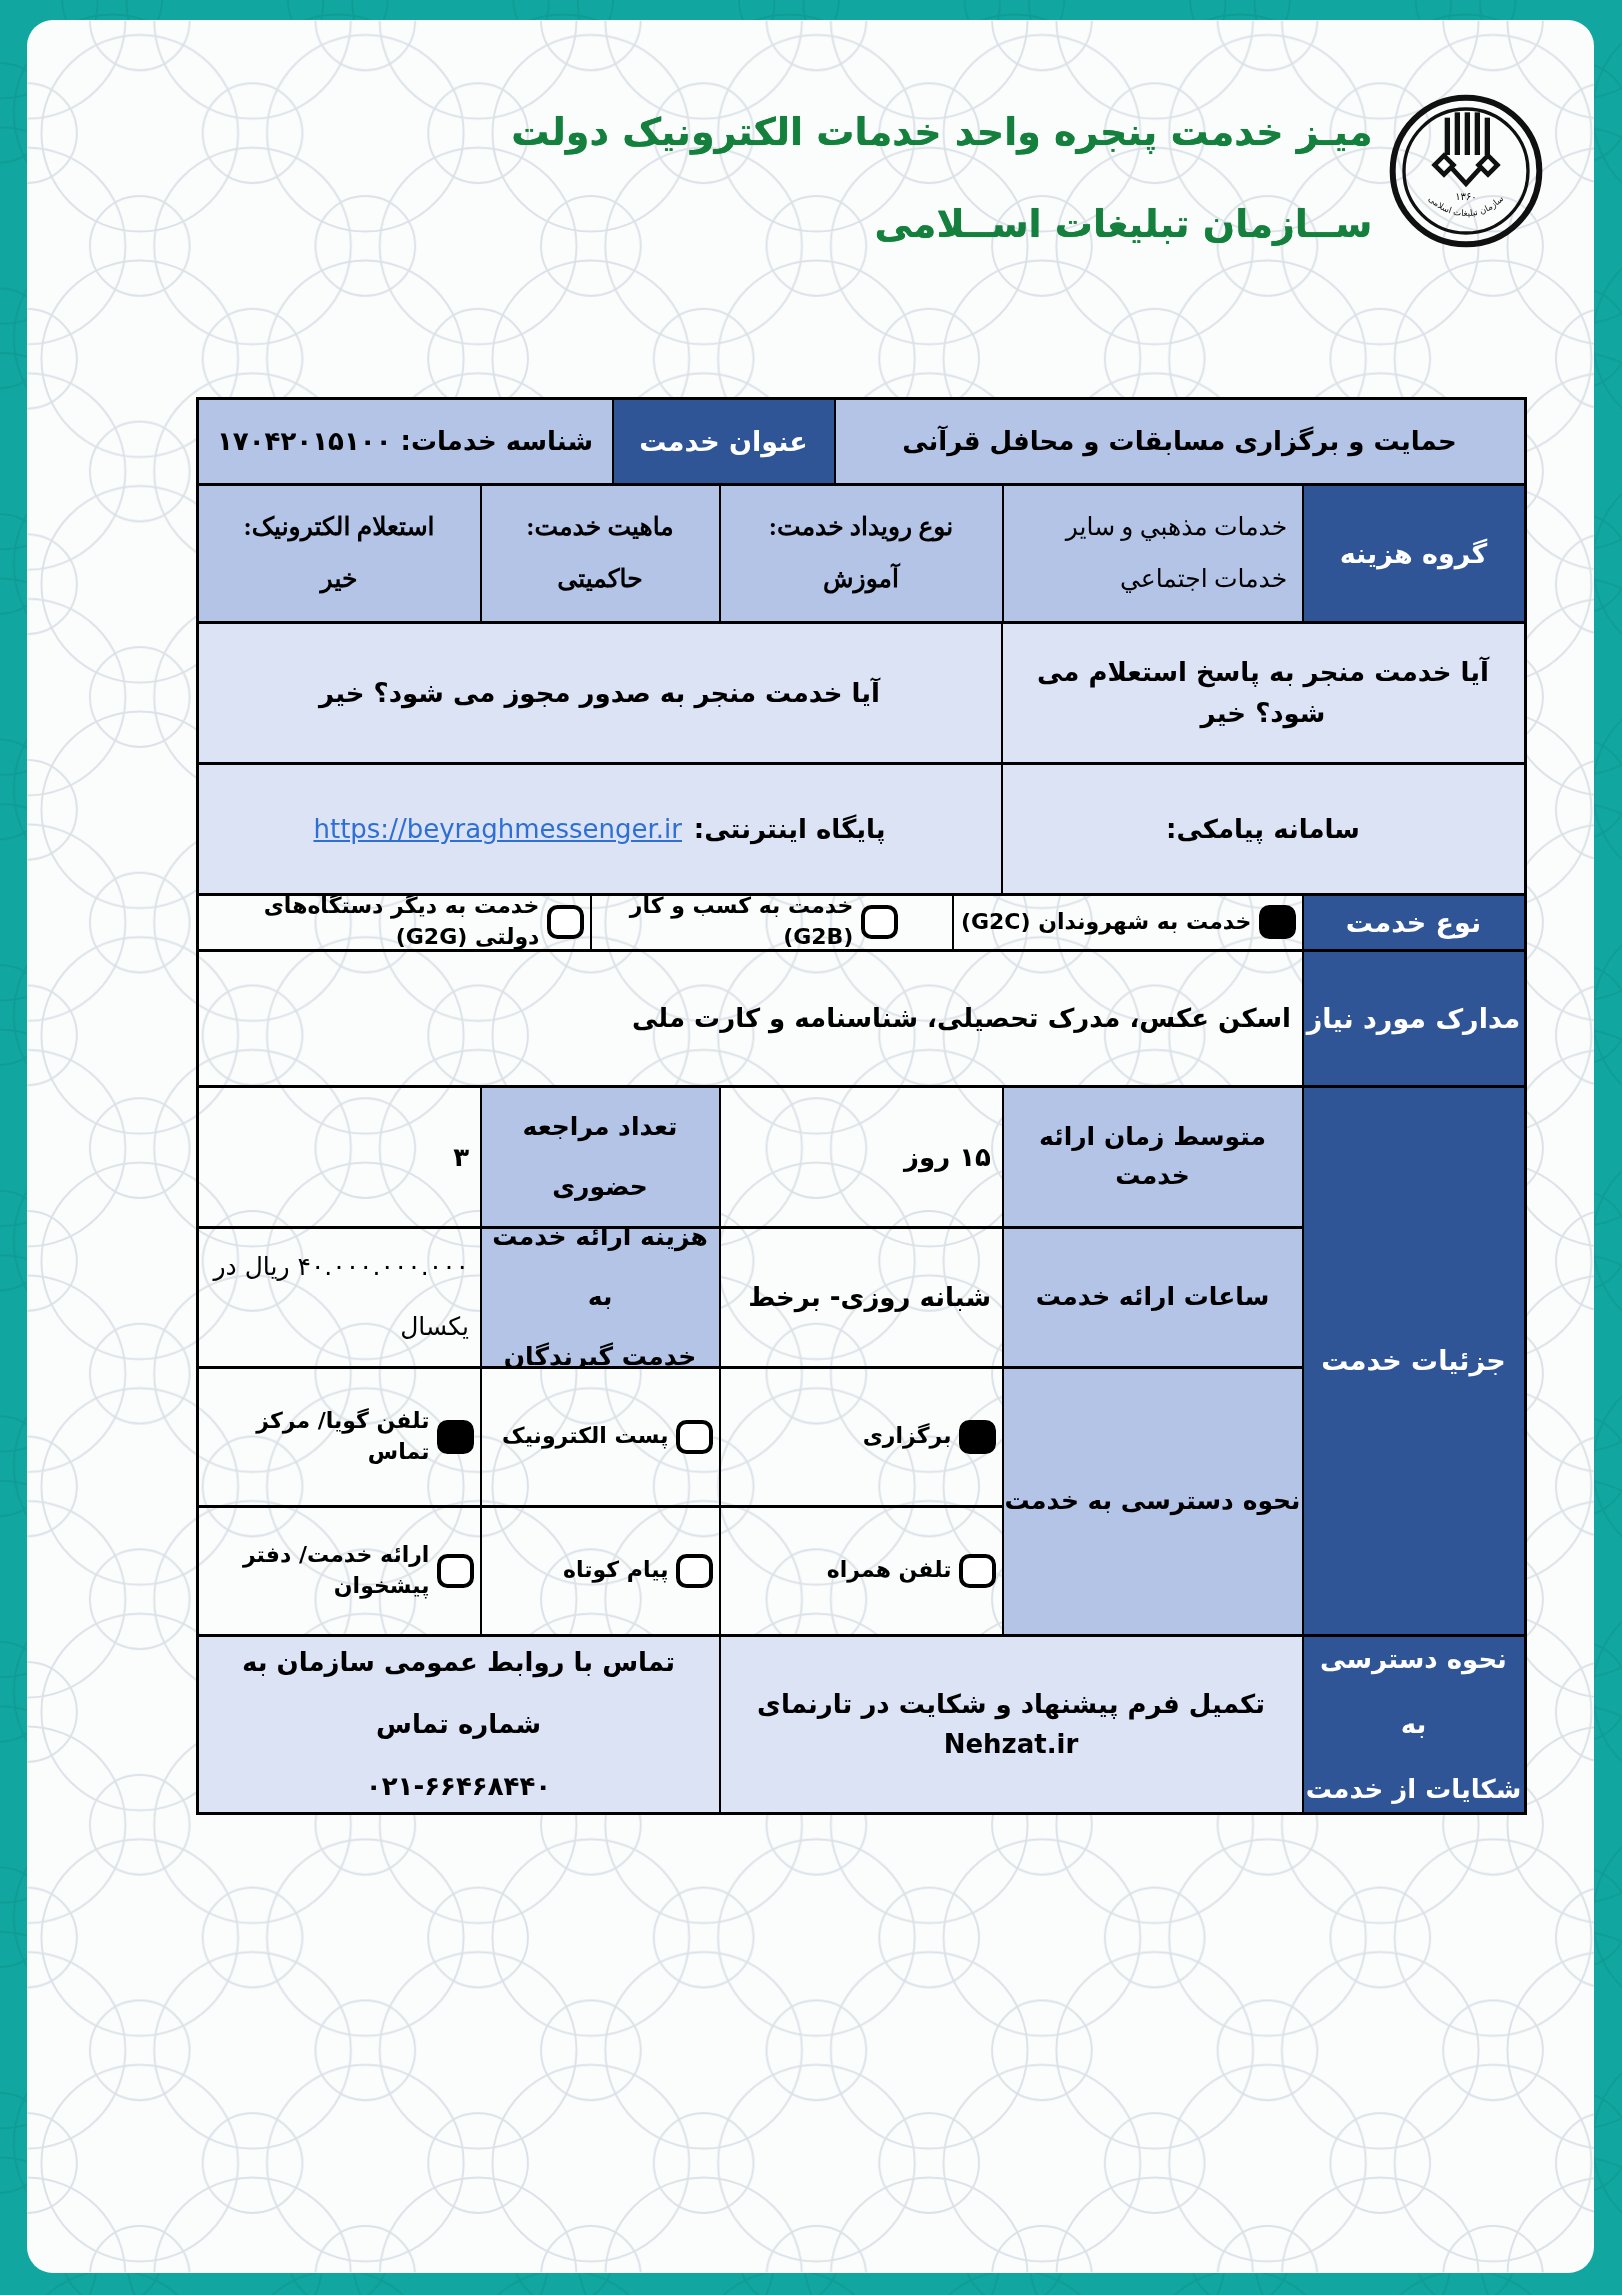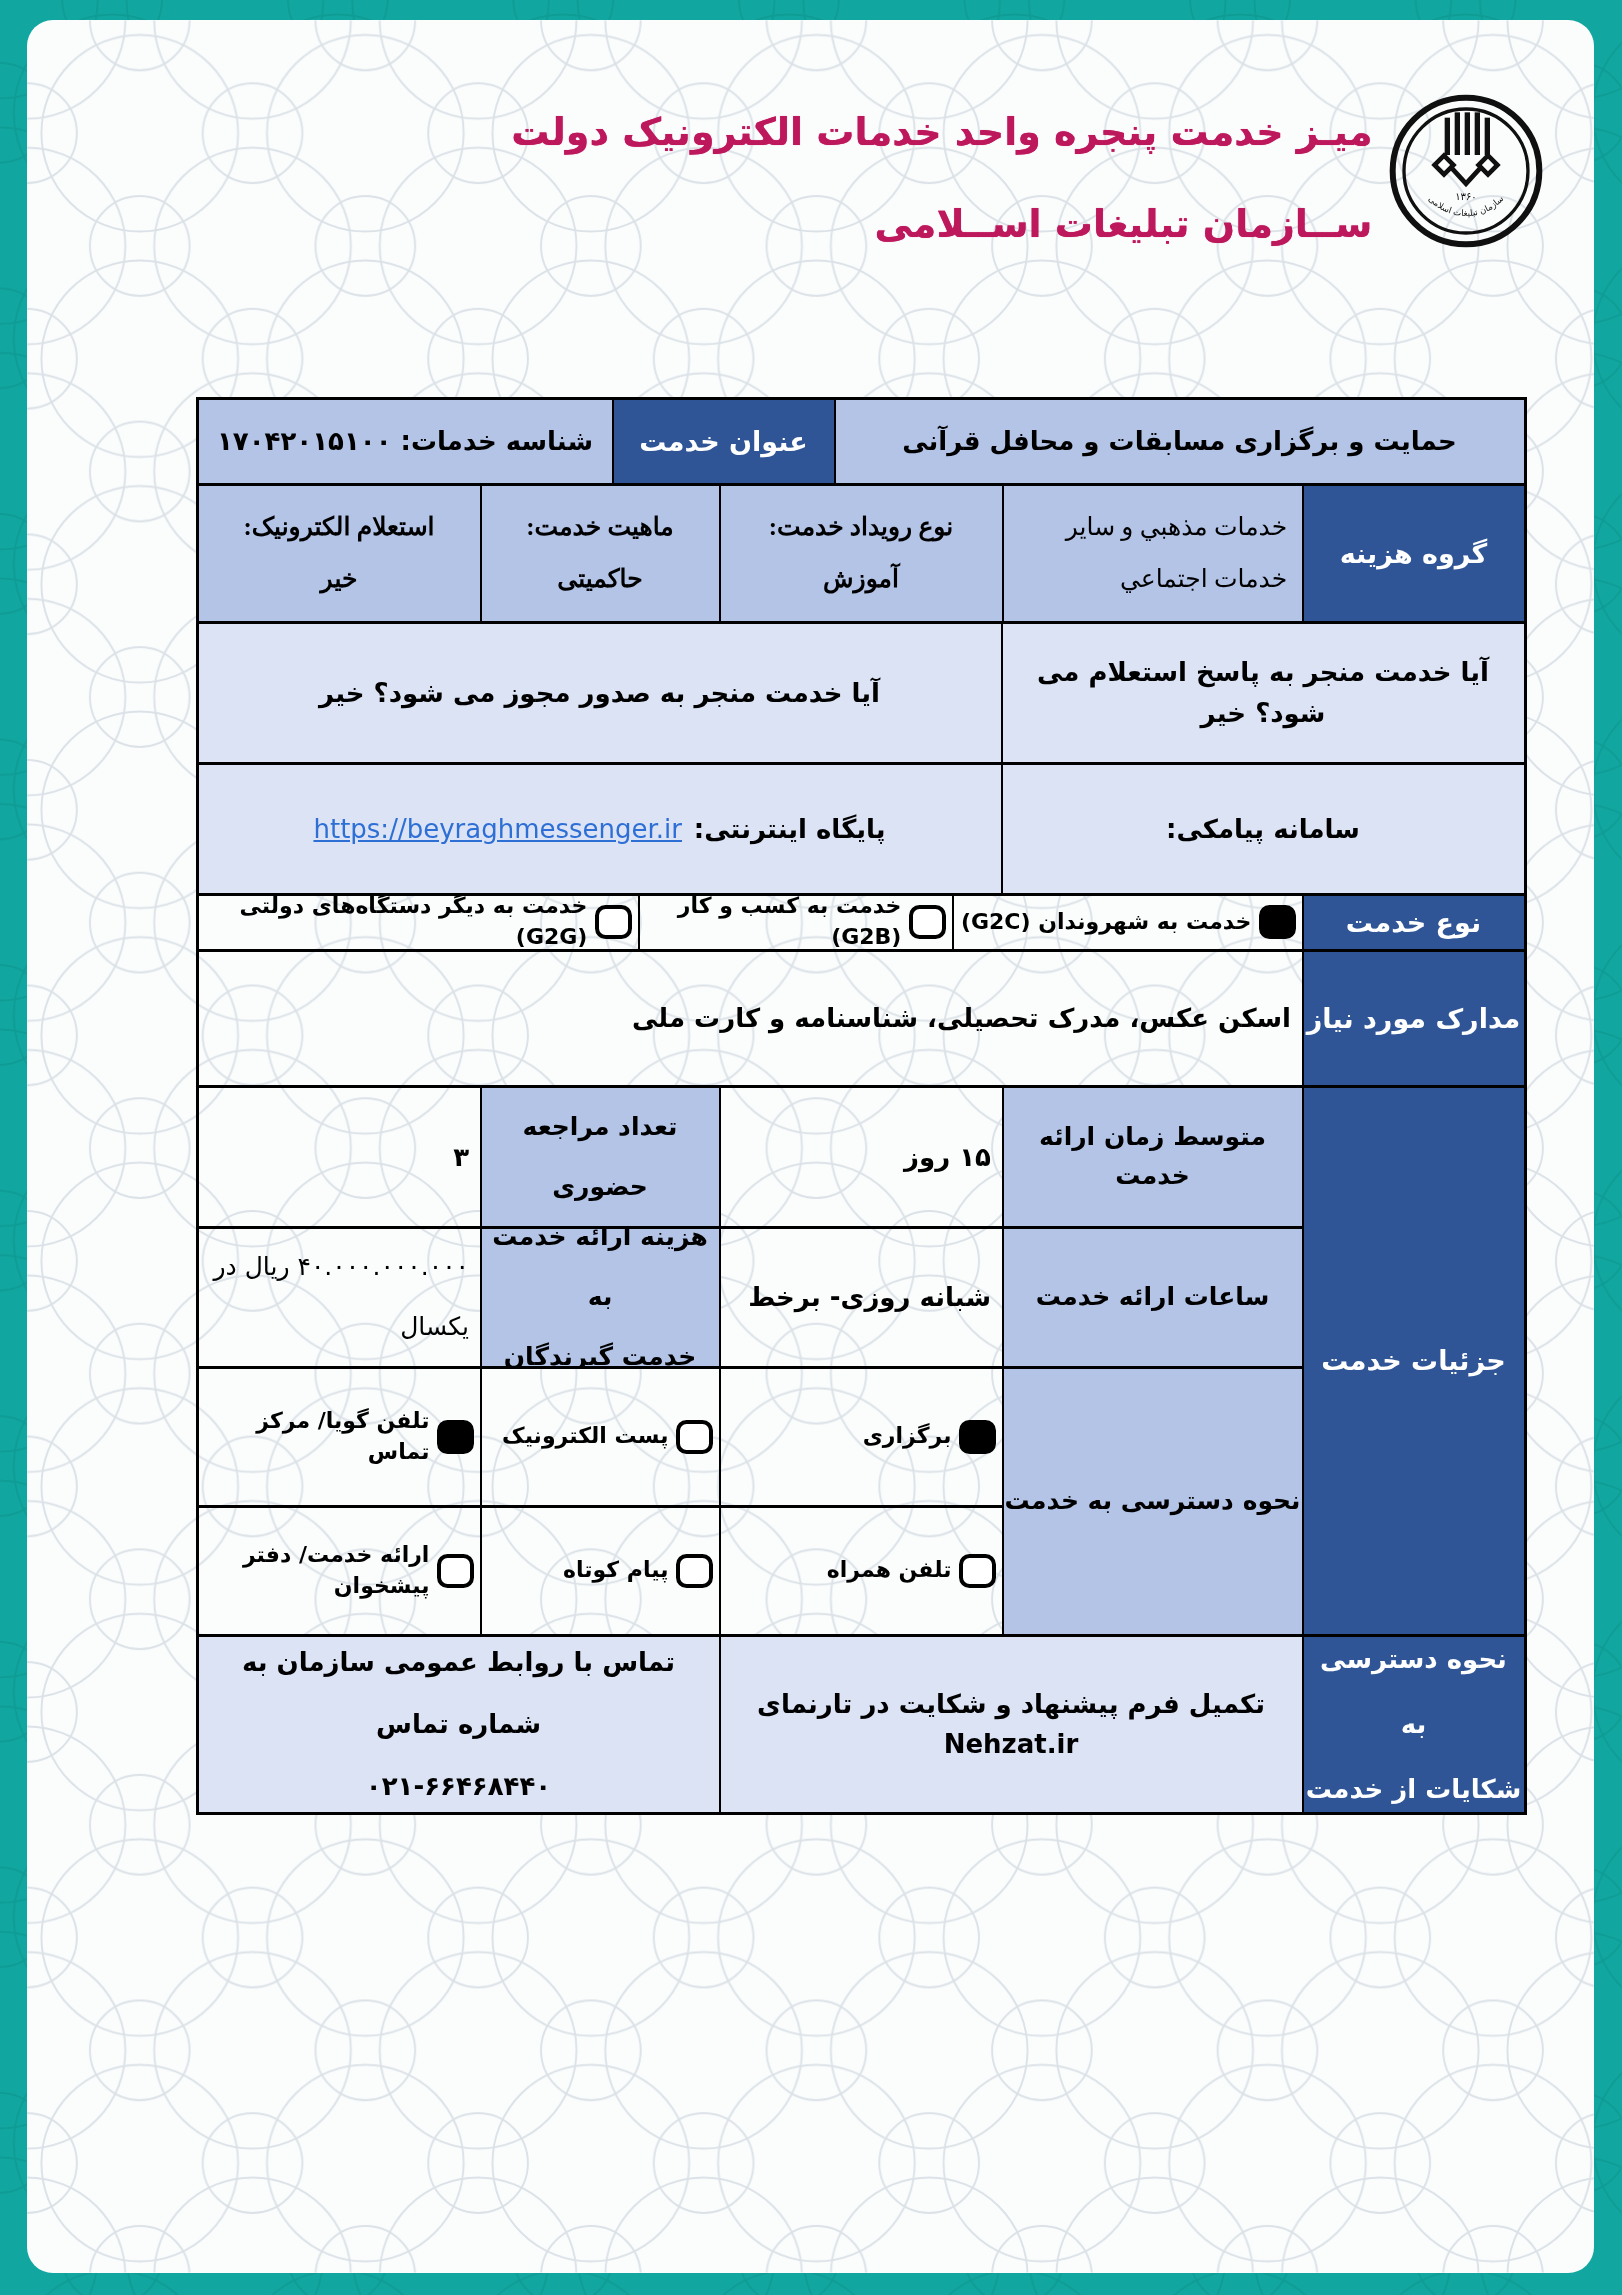--- a/index.html
+++ b/index.html
@@ -6,21 +6,21 @@
   body { font-family:"DejaVu Sans", sans-serif; }
 
   .page { position:relative; width:1623px; height:2295px; background:#11a7a0; overflow:hidden; direction:rtl; }
   .page-pattern, .panel-pattern { position:absolute; inset:0; width:100%; height:100%; display:block; }
 
   .panel { position:absolute; left:27.5px; top:19.7px; width:1567px; height:2253px;
            background:#fbfdfd; border-radius:26px; overflow:hidden; }
 
   
   .header-title { position:absolute; top:66px; right:221px; text-align:right;
-                  color:#be185d; font-weight:bold; font-size:38px; line-height:92px;
+                  color:#15803d; font-weight:bold; font-size:38px; line-height:92px;
                   text-shadow:0 0 0.7px currentColor; }
   .logo { position:absolute; left:1359px; top:71px; width:160px; height:160px; }
 
   
   .svc-table { position:absolute; left:169px; top:377px; width:1331px;
                border:3.9px solid #000; background:transparent; }
   .trow { display:flex; border-top:3.3px solid #000; }
   .trow:first-child { border-top:0; }
 
   .c { display:flex; flex-direction:column; justify-content:center; overflow:hidden;
@@ -28,21 +28,21 @@
   .trow > .c:not(:last-child), .drow > .c:not(:last-child), .drow > div:not(:last-child),
   .arow > .c:not(:last-child) { border-left:2.6px solid #000; }
 
   .dark { background:#2f5596; color:#fff; font-size:27px; line-height:1.9; }
   .lb   { background:#b3c4e7; }
   .lv   { background:#dbe3f4; }
   .wt   { background:transparent; }
 
   
   .ca{flex:0 0 222px;} .cv{flex:0 0 690px;} .cb{flex:0 0 300px;} .cc{flex:0 0 283px;}
-  .cd{flex:0 0 239px;} .g1{flex:0 0 350px;} .g2{flex:0 0 314px;} .x1{flex:0 0 583px;}
+  .cd{flex:0 0 239px;} .g1{flex:0 0 350px;margin-left:48px;} .g2{flex:0 0 314px;} .x1{flex:0 0 583px;}
   .cr{flex:0 0 523px;} .flex1{flex:1 1 auto; min-width:0;}
 
   
   .rh1{height:136px;} .rh2{height:83px;} .rh3{height:138px;} .rh4{height:141px;}
   .rh5{height:131px;} .rh6{height:56px;}  .rh7{height:136px;} .rhd{height:549px;}
   .rh12{height:178px;}
 
   .dmain { flex:1 1 auto; display:flex; flex-direction:column; min-width:0; }
   .drow  { display:flex; }
   .drow + .drow { border-top:3.3px solid #000; }

